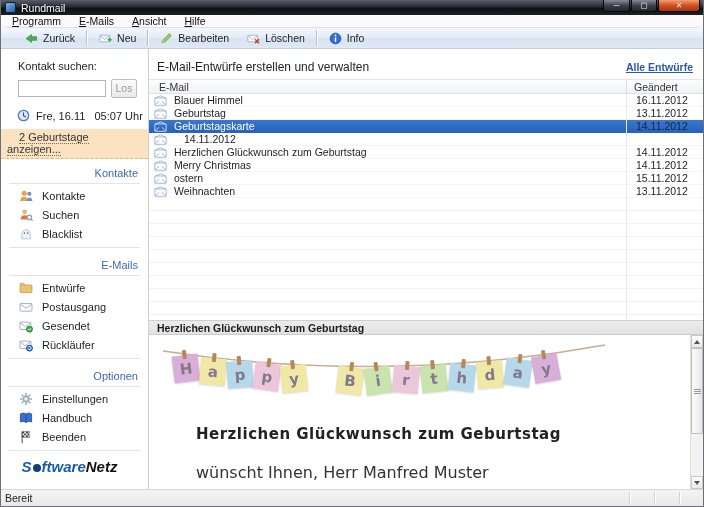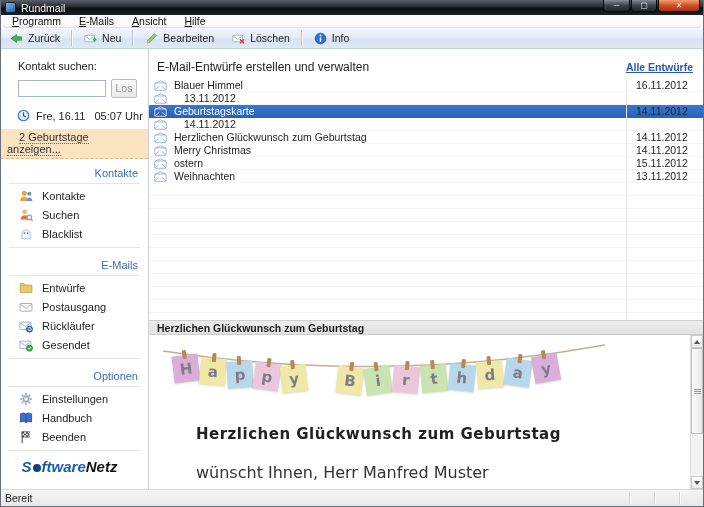--- a/index.html
+++ b/index.html
@@ -19,21 +19,21 @@
     color:#eee;font-size:8px;line-height:8px;cursor:default;}
   .win-btn.min{width:27px;} .win-btn.max{width:26px;}
   .win-btn.close{width:42px;background:linear-gradient(#f2a06e,#d14f24 50%,#a93314);}
   
   .menubar{height:13px;flex:0 0 13px;background:#fafafa;border-bottom:1px solid #e0e0e0;
     display:flex;align-items:center;padding-left:2px;border-radius:6px;}
   .menu-item{font-size:10.5px;color:#111;padding:0 9px;}
   .menu-item .hot{text-decoration:underline;}
   
   .toolbar{height:21px;flex:0 0 21px;background:linear-gradient(#f3f7fc,#e4ecf7 45%,#d8e3f2 55%,#dfe8f5);
-    border-bottom:1px solid #c3cfdf;display:flex;align-items:center;padding-left:0;}
+    border-bottom:1px solid #c3cfdf;display:flex;align-items:center;padding-left:15px;}
   .tool-btn{display:flex;align-items:center;gap:5px;font-size:10.5px;color:#1c1c1c;padding:2px 9px;}
   .tool-btn svg{width:13px;height:13px;}
   .tool-sep{width:0;height:16px;border-left:1px solid #b6c2d4;border-right:1px solid #fbfdff;margin:0 2px;}
   
   .bodyrow{flex:1 1 auto;display:flex;min-height:0;}
   
   .sidebar{flex:0 0 148px;width:148px;background:#fff;border-right:1px solid #cfcfcf;
     display:flex;flex-direction:column;font-size:11px;position:relative;}
   .search-block{padding:11px 0 0 17px;}
   .search-label{color:#222;margin-bottom:7px;}
@@ -247,37 +247,37 @@
                   <path d="M1.2 4.6L8 9.4l6.8-4.8" fill="none" stroke="#9aa8c0"></path>
                 </svg>
               </span>
               <span class="slabel">Postausgang</span>
             </div>
             <div class="side-item">
               <span class="sicon">
                 <svg viewBox="0 0 16 16">
                   <rect x="1" y="3.6" width="12.6" height="8.4" rx="1" fill="#fdfdfd" stroke="#9aa8c0"></rect>
                   <path d="M1 4.2L7.3 8.8l6.3-4.6" fill="none" stroke="#9aa8c0"></path>
+                  <circle cx="12" cy="11.6" r="3.4" fill="#3fae49" stroke="#2b8034"></circle>
+                  <path d="M10.4 11.7l1.2 1.2 2-2.3" fill="none" stroke="#fff" stroke-width="1.1"></path>
+                </svg>
+              </span>
+              <span class="slabel">Gesendet</span>
+            </div>
+            <div class="side-item">
+              <span class="sicon">
+                <svg viewBox="0 0 16 16">
+                  <rect x="1" y="3.6" width="12.6" height="8.4" rx="1" fill="#fdfdfd" stroke="#9aa8c0"></rect>
+                  <path d="M1 4.2L7.3 8.8l6.3-4.6" fill="none" stroke="#9aa8c0"></path>
                   <circle cx="12" cy="11.6" r="3.4" fill="#2f6fd0" stroke="#1d4d9e"></circle>
                   <path d="M10.3 11.8a1.8 1.8 0 1 0 .6-1.6" fill="none" stroke="#fff" stroke-width="1"></path>
                   <path d="M10.2 9.4l.7 1-1.2.4z" fill="#fff"></path>
                 </svg>
               </span>
               <span class="slabel">Rückläufer</span>
-            </div>
-            <div class="side-item">
-              <span class="sicon">
-                <svg viewBox="0 0 16 16">
-                  <rect x="1" y="3.6" width="12.6" height="8.4" rx="1" fill="#fdfdfd" stroke="#9aa8c0"></rect>
-                  <path d="M1 4.2L7.3 8.8l6.3-4.6" fill="none" stroke="#9aa8c0"></path>
-                  <circle cx="12" cy="11.6" r="3.4" fill="#3fae49" stroke="#2b8034"></circle>
-                  <path d="M10.4 11.7l1.2 1.2 2-2.3" fill="none" stroke="#fff" stroke-width="1.1"></path>
-                </svg>
-              </span>
-              <span class="slabel">Gesendet</span>
             </div>
           </div>
         <hr class="sec-rule">
       </div>
       <div>
         <div class="sec-header">Optionen</div>
         <hr class="sec-rule">
         <div class="sec-items">
             <div class="side-item">
               <span class="sicon">
@@ -329,38 +329,43 @@
       <div class="logo">
         <span class="p1">S</span><span class="dot"></span><span class="p2">ftware</span><span class="p3">Netz</span>
       </div>
     </div>
 
     <div class="main">
       <div class="main-header">
         <span class="main-title">E-Mail-Entwürfe erstellen und verwalten</span>
         <span class="all-link">Alle Entwürfe</span>
       </div>
+      <div class="list-header">
+        <span class="lh-name">E-Mail</span>
+        <span class="lh-date">Geändert</span>
+      </div>
       <div class="list-wrap">
         <div class="col-divider"></div>
         <div id="rows">
             <div class="lrow">
               <svg viewBox="0 0 16 13">
                 <rect class="env-st" x="1" y="3.4" width="14" height="9" rx="1.2" fill="none" stroke="#93a9cc"></rect>
                 <path class="env-st" d="M1 3.8L8 0.8l7 3" fill="none" stroke="#93a9cc"></path>
                 <path class="env-st" d="M1 12l5.4-4.6M15 12L9.6 7.4" fill="none" stroke="#93a9cc"></path>
               </svg>
               <span class="rname">Blauer Himmel</span>
               <span class="rdate">16.11.2012</span>
             </div>
             <div class="lrow">
               <svg viewBox="0 0 16 13">
                 <rect class="env-st" x="1" y="3.4" width="14" height="9" rx="1.2" fill="none" stroke="#93a9cc"></rect>
                 <path class="env-st" d="M1 3.8L8 0.8l7 3" fill="none" stroke="#93a9cc"></path>
                 <path class="env-st" d="M1 12l5.4-4.6M15 12L9.6 7.4" fill="none" stroke="#93a9cc"></path>
               </svg>
+              <span class="rname">Geburtstag</span>
               <span class="rdate">13.11.2012</span>
             </div>
             <div class="lrow sel">
               <svg viewBox="0 0 16 13">
                 <rect class="env-st" x="1" y="3.4" width="14" height="9" rx="1.2" fill="none" stroke="#93a9cc"></rect>
                 <path class="env-st" d="M1 3.8L8 0.8l7 3" fill="none" stroke="#93a9cc"></path>
                 <path class="env-st" d="M1 12l5.4-4.6M15 12L9.6 7.4" fill="none" stroke="#93a9cc"></path>
               </svg>
               <span class="rname">Geburtstagskarte</span>
               <span class="rdate">14.11.2012</span>

